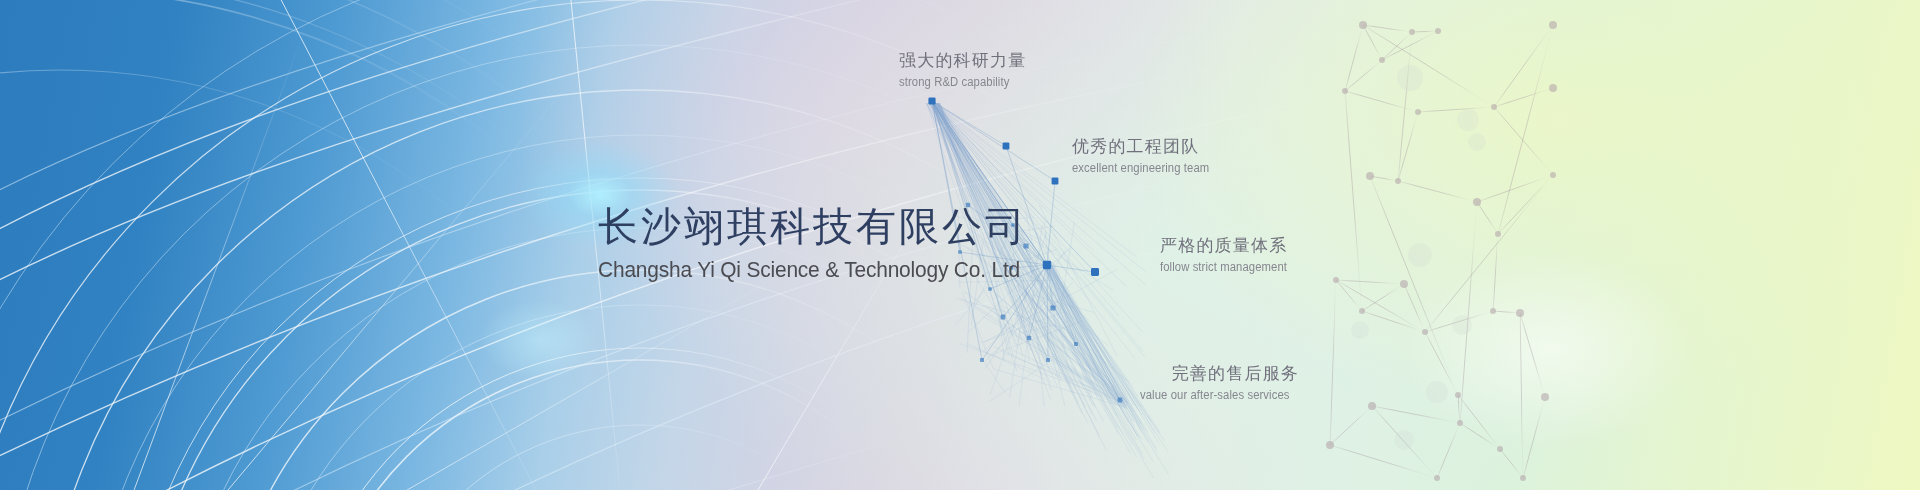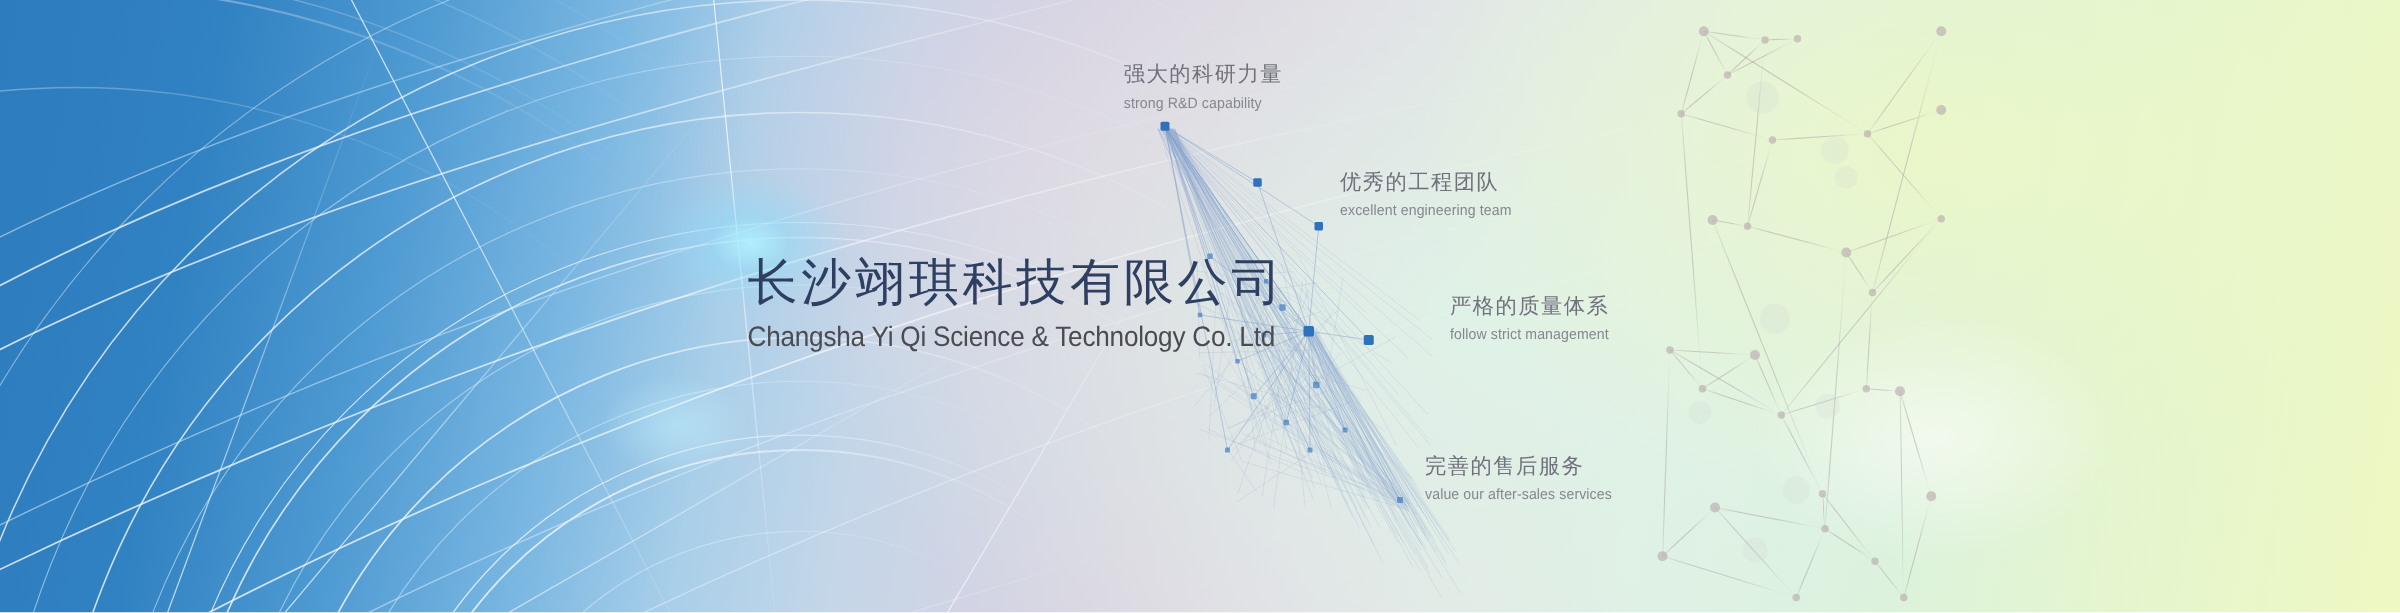--- a/index.html
+++ b/index.html
@@ -85,21 +85,21 @@
     letter-spacing:.1px;
     color:#86868f;
     font-family:"Liberation Sans","DejaVu Sans",sans-serif;
     transform:scaleX(.94);
     transform-origin:left center;
   }
 
   #f0{left:899px;top:50px;}
   #f1{left:1072px;top:136px;}
   #f2{left:1160px;top:235px;}
-  #f3{left:1140px;top:363px;}
+  #f3{left:1140px;top:363px;text-align:right;}
 </style>
 </head>
 <body>
 
 <div id="banner">
 
   <svg class="layer arcs" width="1920" height="490" viewBox="0 0 1920 490" preserveAspectRatio="none" xmlns="http://www.w3.org/2000/svg">
     <defs>
       <linearGradient id="arcFade" x1="0" y1="0" x2="1" y2="0">
         <stop offset="0" stop-color="#ffffff" stop-opacity=".80"></stop>

